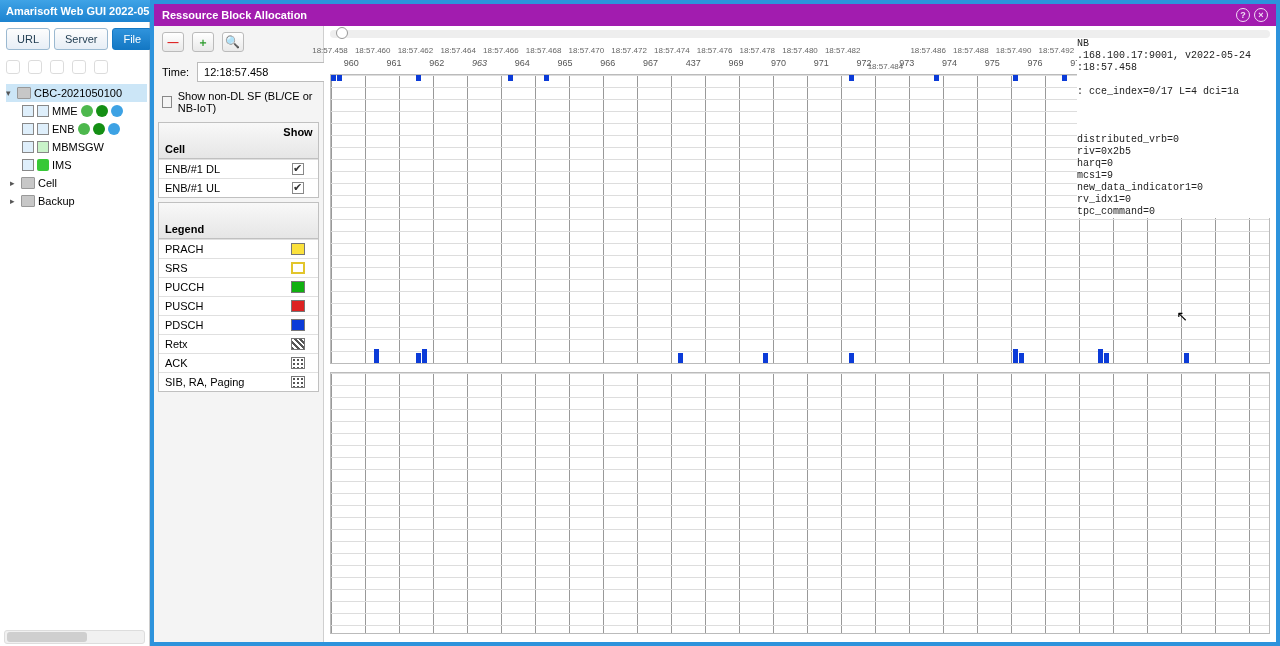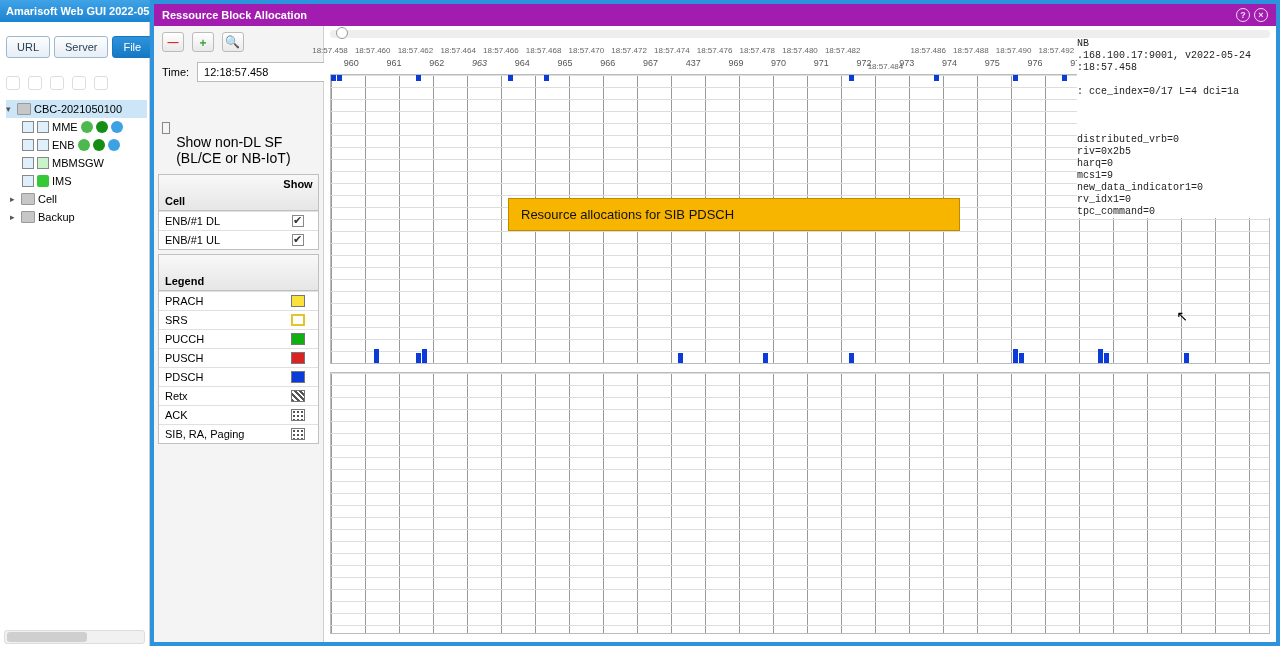--- a/index.html
+++ b/index.html
@@ -4,21 +4,21 @@
 <style>
   * { box-sizing: border-box; margin: 0; padding: 0; }
   html, body { width: 1280px; height: 646px; font-family: Arial, Helvetica, sans-serif; font-size: 11px; overflow: hidden; background: #fff; }
   .app-header { height: 22px; background: linear-gradient(#3fa3e6,#1c83d0); color: #fff; display: flex; align-items: center; padding: 0 6px; font-weight: 600; }
   .main-panel { position: absolute; left:150px; top:0; right:0; bottom:0; border: 4px solid #2d93dc; background:#fff; }
   .main-panel .panel-title { height:22px; background:#a21caf; color:#fff; display:flex; align-items:center; padding:0 8px; font-weight:600; }
   .panel-title .title-icons { margin-left:auto; display:flex; gap:4px; }
   .title-icon { width:14px; height:14px; border:1px solid #fff; border-radius:7px; display:flex; align-items:center; justify-content:center; font-size:9px; color:#fff; opacity:.85; cursor:pointer;}
   
   .sidebar { position:absolute; left:0; top:22px; width:150px; bottom:0; background:#fff; border-right:1px solid #ccc; }
-  .sidebar-top { display:flex; gap:4px; padding:14px 6px; align-items:flex-start; }
+  .sidebar-top { display:flex; gap:4px; padding:6px 6px; align-items:flex-start; }
   .pill-btn { height:22px; padding:0 10px; border:1px solid #9bb9d1; border-radius:3px; background:linear-gradient(#fdfdfd,#e7eef6); color:#1e3a4f; font-size:11px; cursor:pointer; }
   .pill-btn.active { background:linear-gradient(#2f93dc,#1478c4); color:#fff; border-color:#1478c4; }
   .sidebar-icons { display:flex; gap:8px; padding:4px 6px 8px; align-items:center; opacity:.5;}
   .sidebar-icons span{ width:14px;height:14px;border:1px solid #bbb;border-radius:3px; display:inline-block;}
   .tree { padding: 2px 2px 0 6px; }
   .tree-row { display:flex; align-items:center; gap:3px; height:18px; white-space:nowrap; }
   .twisty { width:8px; color:#555; font-size:9px; display:inline-block;}
   .folder-icon { width:14px;height:12px;background:#c7c7c7;border:1px solid #999;display:inline-block;border-radius:1px;}
   .node-icon { width:12px;height:12px;display:inline-block;border:1px solid #888;background:#dfeffb;}
   .mini-icon { width:12px;height:12px;display:inline-block;border-radius:6px;}
@@ -163,21 +163,21 @@
       <div class="tool-btn">
           <span class="mag">🔍</span>
         </div>
     </div>
     <div class="time-row">
       <span>Time:</span>
       <input type="text" value="12:18:57.458" style="">
     </div>
     <div class="check-row">
       <span class="chk"></span>
-      <span style="font-size:14px;margin-top:44px;">Show non-DL SF (BL/CE or NB-IoT)</span>
+      <span style="font-size:11px;">Show non-DL SF (BL/CE or NB-IoT)</span>
     </div>
     <div class="grid-table">
       <div class="gt-header">
         <div class="c1">Cell</div>
         <div class="c2">Show</div>
       </div>
       <div id="cell-rows">
           <div class="gt-row">
             <div class="c1">ENB/#1 DL</div>
             <div class="c2">
@@ -316,23 +316,20 @@
         <div class="bar" style="left: 347.091px; height: 10px; bottom: 0px;"></div>
         <div class="bar" style="left: 432.364px; height: 10px; bottom: 0px;"></div>
         <div class="bar" style="left: 517.636px; height: 10px; bottom: 0px;"></div>
         <div class="bar" style="left: 682.182px; height: 14px; bottom: 0px;"></div>
         <div class="bar" style="left: 688.182px; height: 10px; bottom: 0px;"></div>
         <div class="bar" style="left: 767.455px; height: 14px; bottom: 0px;"></div>
         <div class="bar" style="left: 773.455px; height: 10px; bottom: 0px;"></div>
         <div class="bar" style="left: 852.727px; height: 10px; bottom: 0px;"></div>
       </div>
     <div class="grid-bot"></div>
-    <div class="callout" style="left:184px; top:172px; width:452px;">
-      <span>Resource allocations for SIB PDSCH</span>
-    </div>
   </div>
 
   <div class="info-text" id="infoText">
       <div>NB</div>
       <div>.168.100.17:9001, v2022-05-24</div>
       <div>:18:57.458</div>
       <div>&nbsp;</div>
       <div>: cce_index=0/17 L=4 dci=1a</div>
       <div>&nbsp;</div>
       <div>&nbsp;</div>

